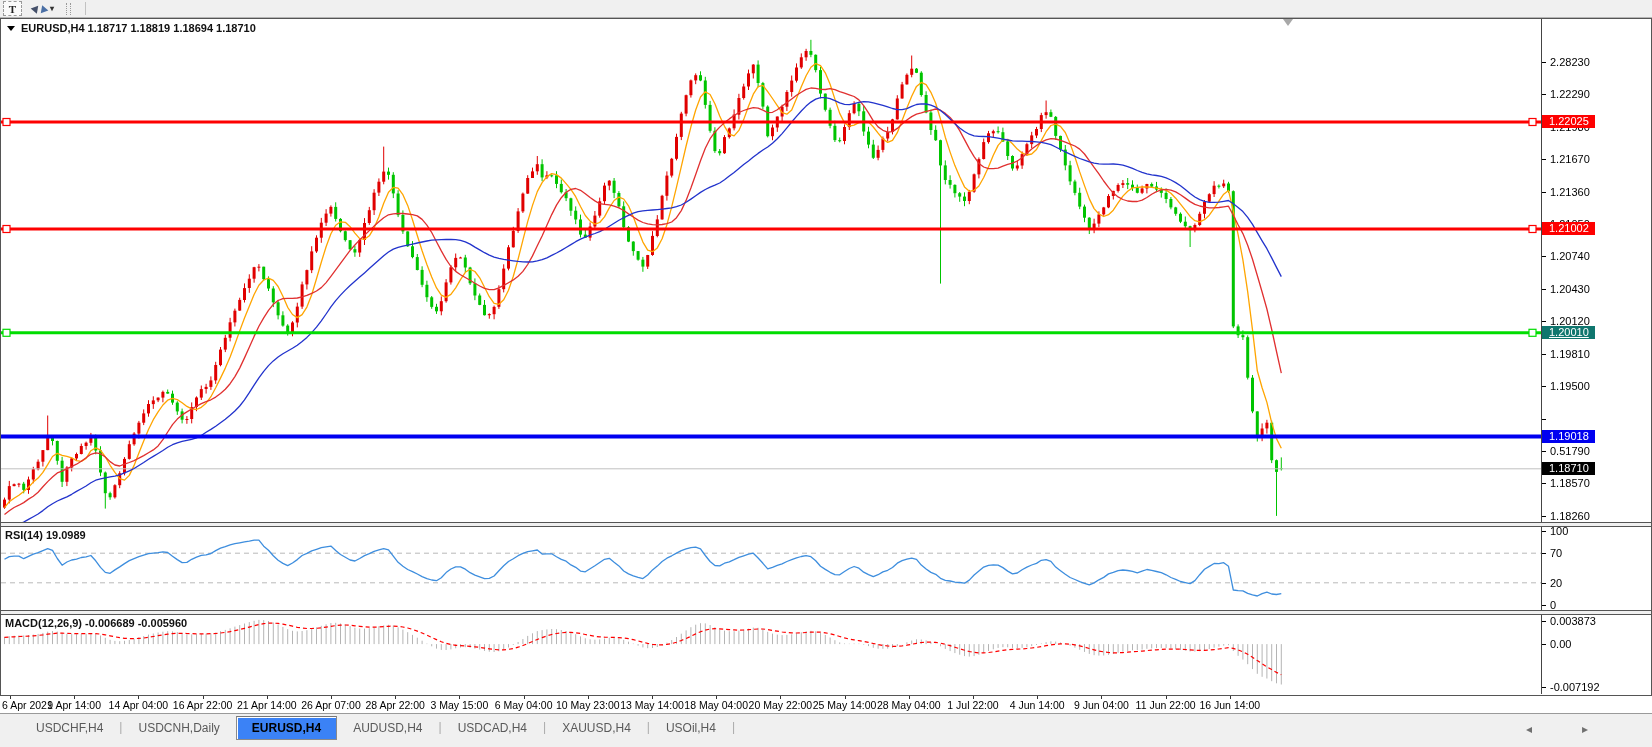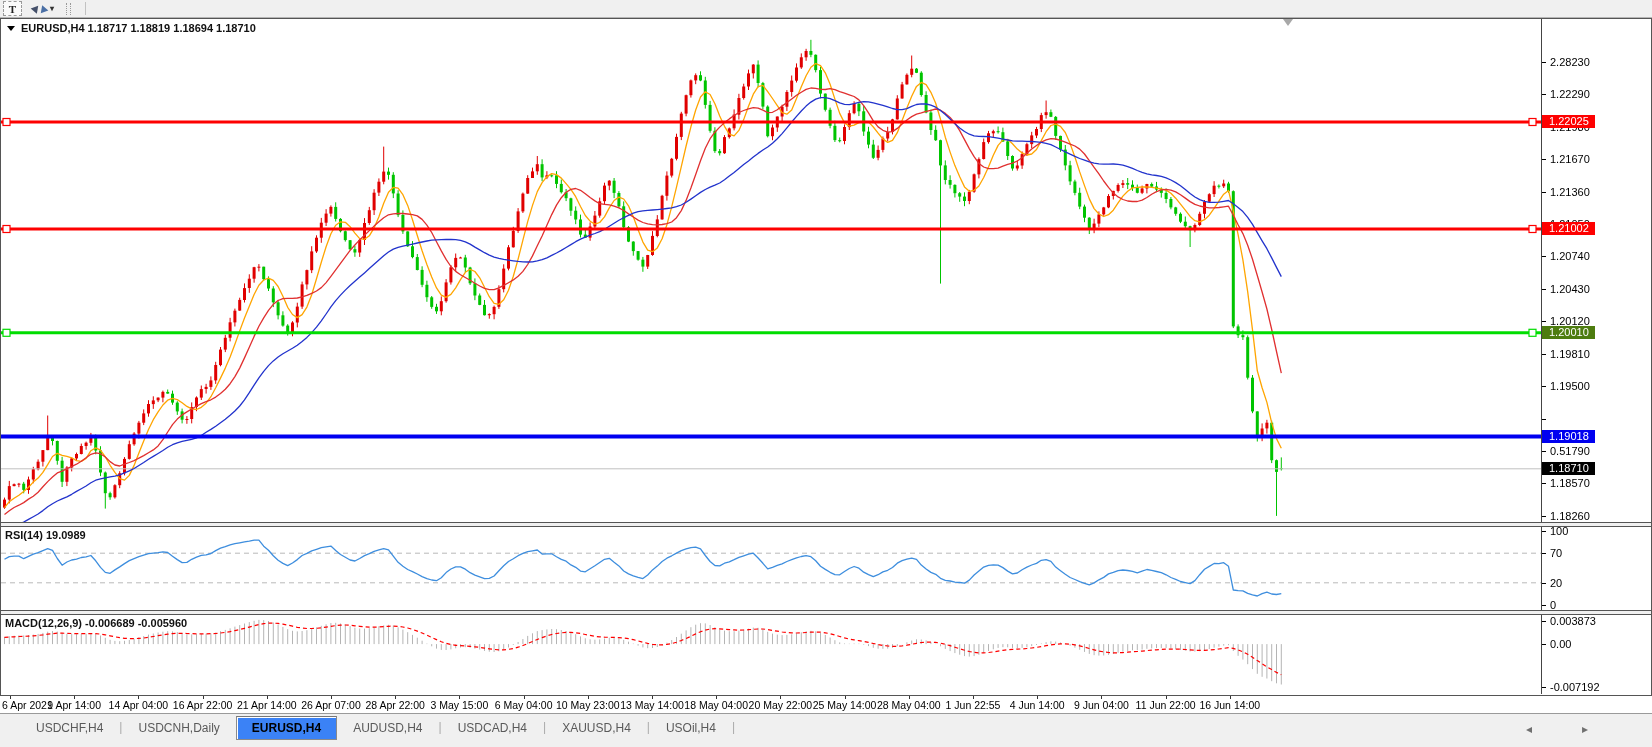--- a/index.html
+++ b/index.html
@@ -968,21 +968,21 @@
     <div class="ytick" style="top: 587px;"></div>
     <div class="ylab" style="top: 581px;">0</div>
     <div class="ytick" style="top: 603px;"></div>
     <div class="ylab" style="top: 597px;">0.003873</div>
     <div class="ytick" style="top: 626.101px;"></div>
     <div class="ylab" style="top: 620.101px;">0.00</div>
     <div class="ytick" style="top: 669px;"></div>
     <div class="ylab" style="top: 663px;">-0.007192</div>
     <div class="ytag" style="top: 96.9695px; background: rgb(254, 0, 0); color: rgb(255, 255, 255);">1.22025</div>
     <div class="ytag" style="top: 204.008px; background: rgb(254, 0, 0); color: rgb(255, 255, 255);">1.21002</div>
-    <div class="ytag" style="top: 307.802px; background: #4d7c0f; color: rgb(255, 255, 255);">1.20010</div>
+    <div class="ytag" style="top: 307.802px; background: #0f766e; color: rgb(255, 255, 255); text-decoration: underline;">1.20010</div>
     <div class="ytag" style="top: 411.597px; background: rgb(0, 0, 240); color: rgb(255, 255, 255);">1.19018</div>
     <div class="ytag" style="top: 443.823px; background: rgb(0, 0, 0); color: rgb(255, 255, 255);">1.18710</div>
   </div>
 <div class="frame"></div>
 
 <div class="date-strip" id="dateStrip">
     <div class="dtick" style="left: 10px;"></div>
     <div class="dlab" style="left: 2px;">6 Apr 2021</div>
     <div class="dtick" style="left: 74.2px;"></div>
     <div class="dlab" style="left: 74.2px; transform: translateX(-50%);">9 Apr 14:00</div>
@@ -1006,21 +1006,21 @@
     <div class="dlab" style="left: 652px; transform: translateX(-50%);">13 May 14:00</div>
     <div class="dtick" style="left: 716.2px;"></div>
     <div class="dlab" style="left: 716.2px; transform: translateX(-50%);">18 May 04:00</div>
     <div class="dtick" style="left: 780.4px;"></div>
     <div class="dlab" style="left: 780.4px; transform: translateX(-50%);">20 May 22:00</div>
     <div class="dtick" style="left: 844.6px;"></div>
     <div class="dlab" style="left: 844.6px; transform: translateX(-50%);">25 May 14:00</div>
     <div class="dtick" style="left: 908.8px;"></div>
     <div class="dlab" style="left: 908.8px; transform: translateX(-50%);">28 May 04:00</div>
     <div class="dtick" style="left: 973px;"></div>
-    <div class="dlab" style="left: 973px; transform: translateX(-50%);">1 Jun 22:55</div>
+    <div class="dlab" style="left: 973px; transform: translateX(-50%);">1 Jul 22:00</div>
     <div class="dtick" style="left: 1037.2px;"></div>
     <div class="dlab" style="left: 1037.2px; transform: translateX(-50%);">4 Jun 14:00</div>
     <div class="dtick" style="left: 1101.4px;"></div>
     <div class="dlab" style="left: 1101.4px; transform: translateX(-50%);">9 Jun 04:00</div>
     <div class="dtick" style="left: 1165.6px;"></div>
     <div class="dlab" style="left: 1165.6px; transform: translateX(-50%);">11 Jun 22:00</div>
     <div class="dtick" style="left: 1229.8px;"></div>
     <div class="dlab" style="left: 1229.8px; transform: translateX(-50%);">16 Jun 14:00</div>
   </div>
 

